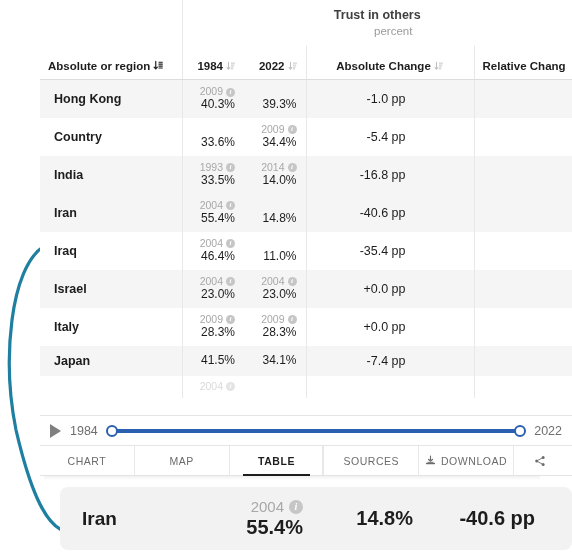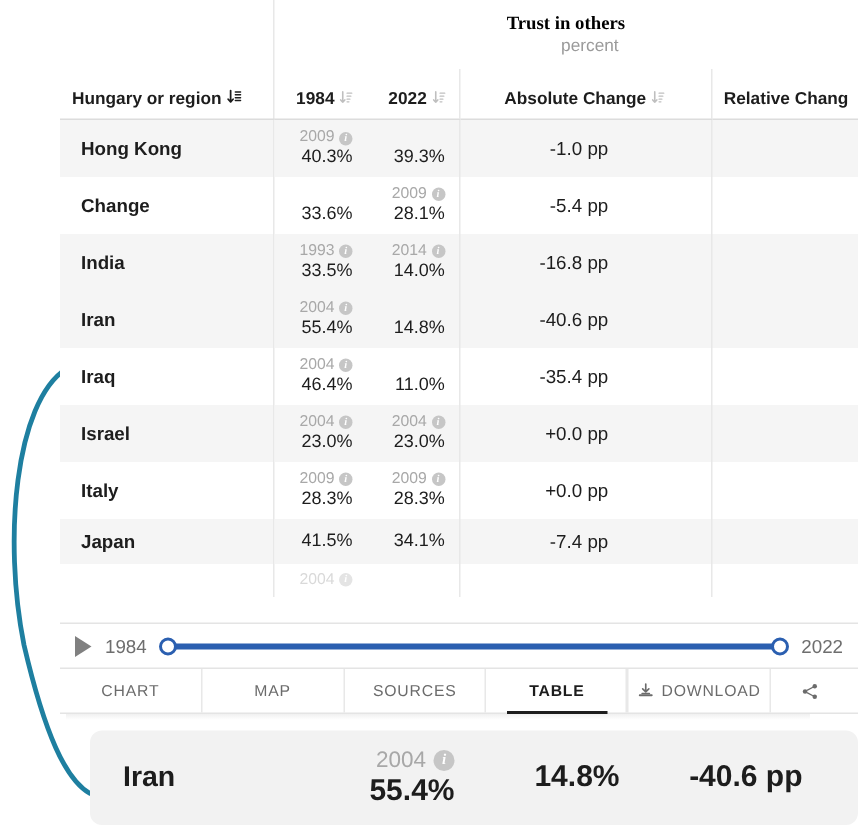--- a/index.html
+++ b/index.html
@@ -27,21 +27,21 @@
   .tbl col.c-y1{width:62px;}
   .tbl col.c-y2{width:62px;}
   .tbl col.c-abs{width:168px;}
   .tbl col.c-rel{width:98px;}
 
   
   .grp-cell{
     height:46px;vertical-align:middle;text-align:center;
     border-bottom:none;padding:0;
   }
-  .grp-title{font-size:12.5px;font-weight:bold;color:#000000;line-height:15px;font-family:Liberation Serif, serif;}
+  .grp-title{font-size:12.5px;font-weight:bold;color:#404040;line-height:15px;}
   .grp-sub{font-size:11.5px;color:#9a9a9a;line-height:15px;margin-top:1px;padding-left:32px;}
   .grp-spacer{border-right:1px solid #e8e8e8;}
 
   
   thead tr.hdr th{
     height:26px;padding:0 8px 7px 8px;vertical-align:bottom;
     font-size:11.5px;font-weight:bold;color:#1d1d1d;white-space:nowrap;
     border-bottom:1px solid #dcdcdc;
     background:#fff;
   }
@@ -178,21 +178,21 @@
       <thead>
         <tr>
           <td class="grp-cell grp-spacer"></td>
           <td class="grp-cell" colspan="4">
             <div class="grp-title">Trust in others</div>
             <div class="grp-sub">percent</div>
           </td>
         </tr>
         <tr class="hdr">
           <th class="th-country">
-            <span>Hungary or region</span><svg class="sort-ic" width="11" height="11" viewBox="0 0 16 16">
+            <span>Absolute or region</span><svg class="sort-ic" width="11" height="11" viewBox="0 0 16 16">
                 <path d="M4 2 L4 13 M4 13 L1.6 10.4 M4 13 L6.4 10.4" stroke="#1d1d1d" stroke-width="1.7" fill="none" stroke-linecap="round" stroke-linejoin="round"></path>
                 <path d="M8.6 3.3 h5 M8.6 6 h5 M8.6 8.9 h5 M8.6 11.7 h5" stroke="#1d1d1d" stroke-width="1.5" stroke-linecap="round"></path>
               </svg>
           </th>
           <th class="th-year">
             <span>1984</span><svg class="sort-ic dim" width="10" height="10" viewBox="0 0 16 16">
                 <path d="M4 2 L4 13 M4 13 L1.8 10.6 M4 13 L6.2 10.6" stroke="#1d1d1d" stroke-width="1.7" fill="none" stroke-linecap="round" stroke-linejoin="round"></path>
                 <path d="M8.6 3.4 h5 M8.6 6.6 h4 M8.6 9.8 h3 M8.6 12.6 h2" stroke="#1d1d1d" stroke-width="1.4" stroke-linecap="round"></path>
               </svg>
           </th>
@@ -230,34 +230,34 @@
             <div class="stack">
                 <span class="yr-ph"></span>
               <span class="num">39.3%</span>
             </div>
           </td>
           <td class="c-abs">-1.0 pp</td>
           <td class="c-rel"></td>
         </tr>
 
         <tr class="plain">
-          <td class="c-name">Change</td>
+          <td class="c-name">Country</td>
           <td class="c-val">
             <div class="stack">
                 <span class="yr-ph"></span>
               <span class="num">33.6%</span>
             </div>
           </td>
           <td class="c-val">
             <div class="stack">
               <span class="yr">
                   <span>2009</span>
                   <span class="info">i</span>
                 </span>
-              <span class="num">28.1%</span>
+              <span class="num">34.4%</span>
             </div>
           </td>
           <td class="c-abs">-5.4 pp</td>
           <td class="c-rel"></td>
         </tr>
 
         <tr class="alt">
           <td class="c-name">India</td>
           <td class="c-val">
             <div class="stack">
@@ -418,25 +418,25 @@
     <div class="slider-lbl">2022</div>
   </div>
 
   <div class="tabs">
     <div class="tab">
       <span>CHART</span>
     </div>
     <div class="tab">
       <span>MAP</span>
     </div>
+    <div class="tab active">
+      <span>TABLE</span>
+    </div>
     <div class="tab">
       <span>SOURCES</span>
-    </div>
-    <div class="tab active">
-      <span>TABLE</span>
     </div>
     <div class="tab">
       <svg class="dl-ic" viewBox="0 0 16 16">
         <path d="M8 1.5 V9 M8 9 L5 6.2 M8 9 L11 6.2" stroke="#6b6b6b" stroke-width="1.6" fill="none" stroke-linecap="round" stroke-linejoin="round"></path>
         <path d="M2.2 12.4 h11.6" stroke="#6b6b6b" stroke-width="1.9" stroke-linecap="round"></path>
         <path d="M4.4 10.6 h7.2" stroke="#6b6b6b" stroke-width="1.4" stroke-linecap="round"></path>
       </svg>
       <span>DOWNLOAD</span>
     </div>
     <div class="tab">

